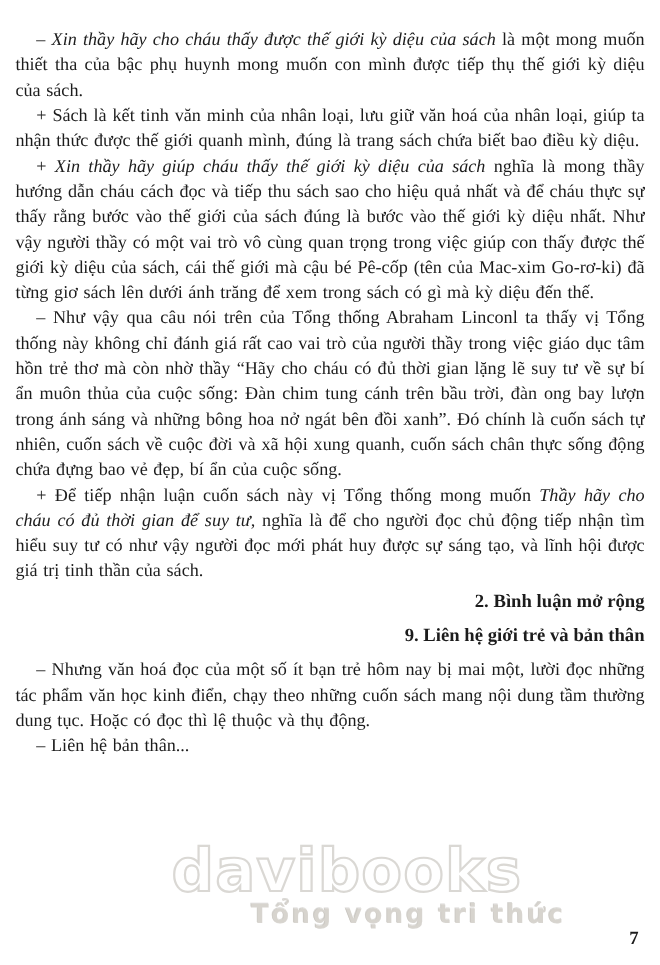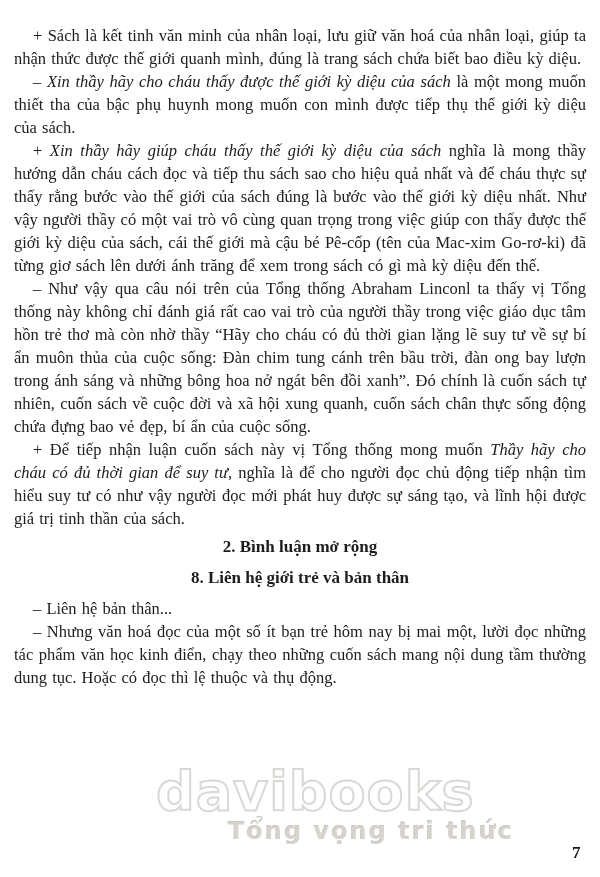--- a/index.html
+++ b/index.html
@@ -22,21 +22,21 @@
     text-align:justify;
     text-indent:19px;
     word-spacing:1px;
   }
   p.para i{font-style:italic;}
   h3.heading{
     margin:5px 0 8px 0;
     font-size:17px;
     line-height:23px;
     font-weight:700;
-    text-align:center;
+    text-align:right;
   }
   .watermark{
     position:absolute;left:0;top:0;width:600px;height:877px;
     z-index:5;pointer-events:none;
   }
   .wm-brand{
     position:absolute;left:156px;top:760px;
     font-family:"DejaVu Sans","Liberation Sans",sans-serif;
     font-weight:700;
     font-size:54px;
@@ -61,39 +61,39 @@
     font-size:17px;font-weight:700;color:#1c1c1c;
   }
 </style>
 </head>
 <body>
 
 <div class="page">
 
   <div class="body-text">
 
+    <p class="para"><span>– </span><i>Xin thầy hãy cho cháu thấy được thế giới kỳ diệu của sách</i><span> là một mong muốn thiết tha của bậc phụ huynh mong muốn con mình được tiếp thụ thế giới kỳ diệu của sách.</span></p>
+
     <p class="para">+ Sách là kết tinh văn minh của nhân loại, lưu giữ văn hoá của nhân loại, giúp ta nhận thức được thế giới quanh mình, đúng là trang sách chứa biết bao điều kỳ diệu.</p>
-
-    <p class="para"><span>– </span><i>Xin thầy hãy cho cháu thấy được thế giới kỳ diệu của sách</i><span> là một mong muốn thiết tha của bậc phụ huynh mong muốn con mình được tiếp thụ thế giới kỳ diệu của sách.</span></p>
 
     <p class="para"><span>+ </span><i>Xin thầy hãy giúp cháu thấy thế giới kỳ diệu của sách</i><span> nghĩa là mong thầy hướng dẫn cháu cách đọc và tiếp thu sách sao cho hiệu quả nhất và để cháu thực sự thấy rằng bước vào thế giới của sách đúng là bước vào thế giới kỳ diệu nhất. Như vậy người thầy có một vai trò vô cùng quan trọng trong việc giúp con thấy được thế giới kỳ diệu của sách, cái thế giới mà cậu bé Pê-cốp (tên của Mac-xim Go-rơ-ki) đã từng giơ sách lên dưới ánh trăng để xem trong sách có gì mà kỳ diệu đến thế.</span></p>
 
     <p class="para">– Như vậy qua câu nói trên của Tổng thống Abraham Linconl ta thấy vị Tổng thống này không chỉ đánh giá rất cao vai trò của người thầy trong việc giáo dục tâm hồn trẻ thơ mà còn nhờ thầy “Hãy cho cháu có đủ thời gian lặng lẽ suy tư về sự bí ẩn muôn thủa của cuộc sống: Đàn chim tung cánh trên bầu trời, đàn ong bay lượn trong ánh sáng và những bông hoa nở ngát bên đồi xanh”. Đó chính là cuốn sách tự nhiên, cuốn sách về cuộc đời và xã hội xung quanh, cuốn sách chân thực sống động chứa đựng bao vẻ đẹp, bí ẩn của cuộc sống.</p>
 
     <p class="para"><span>+ Để tiếp nhận luận cuốn sách này vị Tổng thống mong muốn </span><i>Thầy hãy cho cháu có đủ thời gian để suy tư</i><span>, nghĩa là để cho người đọc chủ động tiếp nhận tìm hiểu suy tư có như vậy người đọc mới phát huy được sự sáng tạo, và lĩnh hội được giá trị tinh thần của sách.</span></p>
 
     <h3 class="heading">2. Bình luận mở rộng</h3>
 
 
-    <h3 class="heading">8. Liên hệ giới trẻ và bản thân</h3>
+    <h3 class="heading">9. Liên hệ giới trẻ và bản thân</h3>
 
 
+    <p class="para">– Nhưng văn hoá đọc của một số ít bạn trẻ hôm nay bị mai một, lười đọc những tác phẩm văn học kinh điển, chạy theo những cuốn sách mang nội dung tầm thường dung tục. Hoặc có đọc thì lệ thuộc và thụ động.</p>
+
     <p class="para">– Liên hệ bản thân...</p>
-
-    <p class="para">– Nhưng văn hoá đọc của một số ít bạn trẻ hôm nay bị mai một, lười đọc những tác phẩm văn học kinh điển, chạy theo những cuốn sách mang nội dung tầm thường dung tục. Hoặc có đọc thì lệ thuộc và thụ động.</p>
 
   </div>
 
   <div class="watermark">
     <div class="wm-brand">davibooks</div>
     <div class="wm-slogan">Tổng vọng tri thức</div>
   </div>
 
   <div class="page-number">7</div>
 

